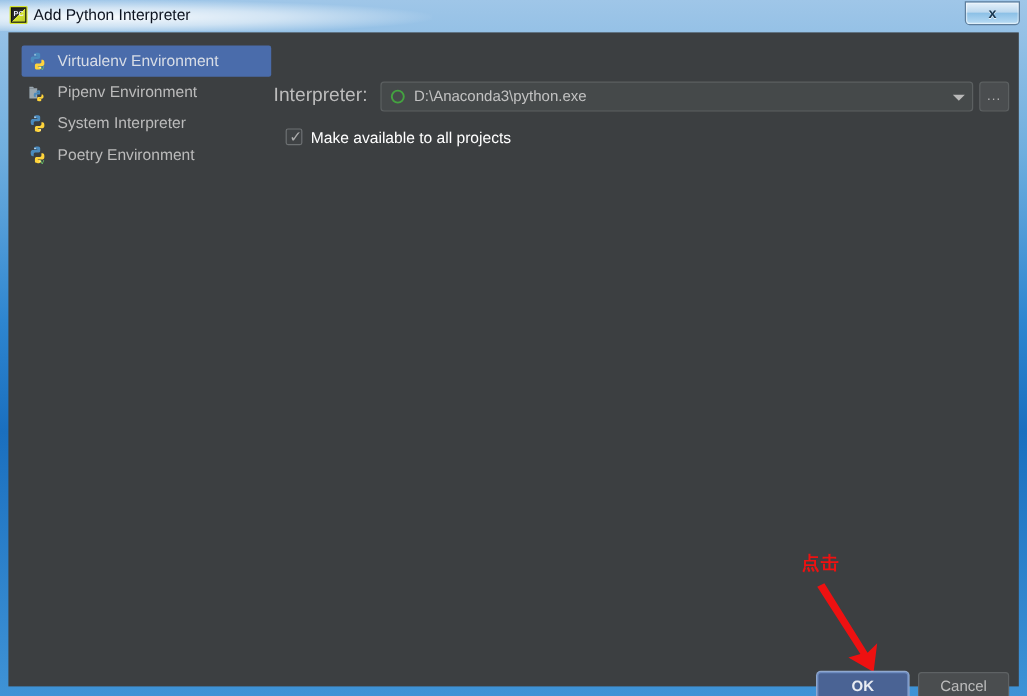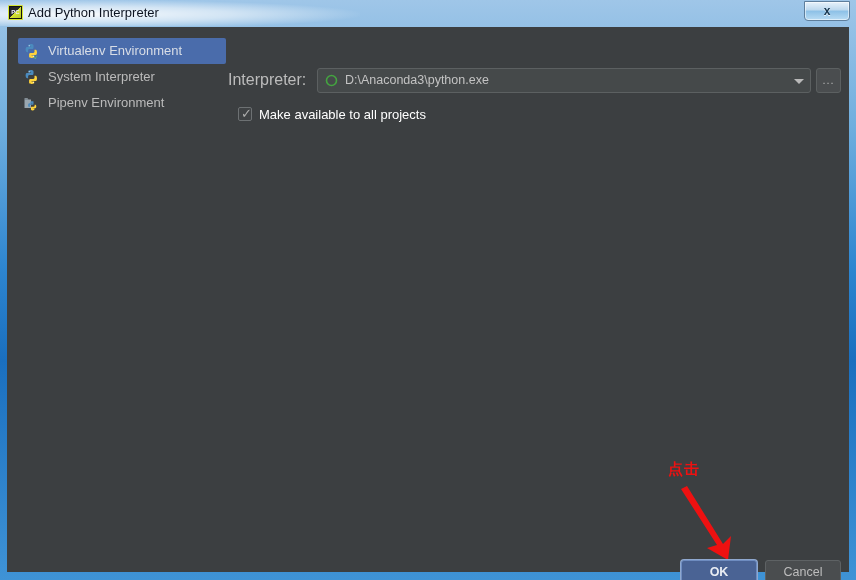--- a/index.html
+++ b/index.html
@@ -168,41 +168,53 @@
             <text x="10.6" y="15.6" font-size="6" fill="#69c56b" font-family="DejaVu Sans">v</text>
           </svg>
         </span>
         <span>Virtualenv Environment</span>
       </div>
 
 
       <div class="side-item">
         <span class="side-icon">
           <svg width="17" height="17" viewBox="0 0 17 17">
+            <path d="M1.5 4.5h6.5v8.5h-6.5z" fill="#9aa7b0"></path>
+            <path d="M1.5 3.2h3l1 1.3h-4z" fill="#9aa7b0"></path>
+            <path d="M9.2 6.2c-1.6 0-1.8 0.7-1.8 0.7v1.1h1.9v0.35H6.3s-1.2 0.15-1.2 1.8 1 1.75 1 1.75h0.7v-1.1s-0.05-1 0.95-1h1.8s0.95 0 0.95-0.9V6.9S11 6.2 9.2 6.2z" fill="#4b8bbe"></path>
+            <path d="M9.6 15.4c1.6 0 1.8-0.7 1.8-0.7v-1.1H9.5v-0.35h2.6s1.2-0.15 1.2-1.8-1-1.75-1-1.75h-0.7v1.1s0.05 1-0.95 1H8.9s-0.95 0-0.95 0.9v1.6S7.8 15.4 9.6 15.4z" fill="#ffd43b"></path>
+          </svg>
+        </span>
+        <span>Pipenv Environment</span>
+      </div>
+
+      <div class="side-item">
+        <span class="side-icon">
+          <svg width="17" height="17" viewBox="0 0 17 17">
             <path d="M8 1c-2.4 0-2.6 1-2.6 1v1.6h2.7v0.5H4.3S2.6 3.9 2.6 6.6c0 2.7 1.5 2.6 1.5 2.6h1V7.6s-0.1-1.5 1.4-1.5h2.6s1.4 0 1.4-1.3V2.4S10.6 1 8 1z" fill="#4b8bbe"></path>
             <circle cx="6.2" cy="2.7" r="0.55" fill="#ffffff"></circle>
             <path d="M8.6 15c2.4 0 2.6-1 2.6-1v-1.6H8.5v-0.5h3.8s1.7 0.2 1.7-2.5c0-2.7-1.5-2.6-1.5-2.6h-1v1.6s0.1 1.5-1.4 1.5H7.5s-1.4 0-1.4 1.3v2.4S6 15 8.6 15z" fill="#ffd43b"></path>
             <circle cx="10.4" cy="13.3" r="0.55" fill="#ffffff"></circle>
           </svg>
         </span>
         <span>System Interpreter</span>
       </div>
 
       <div class="side-item">
         <span class="side-icon">
           <svg width="17" height="17" viewBox="0 0 17 17">
-            <path d="M1.5 4.5h6.5v8.5h-6.5z" fill="#9aa7b0"></path>
-            <path d="M1.5 3.2h3l1 1.3h-4z" fill="#9aa7b0"></path>
-            <path d="M9.2 6.2c-1.6 0-1.8 0.7-1.8 0.7v1.1h1.9v0.35H6.3s-1.2 0.15-1.2 1.8 1 1.75 1 1.75h0.7v-1.1s-0.05-1 0.95-1h1.8s0.95 0 0.95-0.9V6.9S11 6.2 9.2 6.2z" fill="#4b8bbe"></path>
-            <path d="M9.6 15.4c1.6 0 1.8-0.7 1.8-0.7v-1.1H9.5v-0.35h2.6s1.2-0.15 1.2-1.8-1-1.75-1-1.75h-0.7v1.1s0.05 1-0.95 1H8.9s-0.95 0-0.95 0.9v1.6S7.8 15.4 9.6 15.4z" fill="#ffd43b"></path>
-          </svg>
-        </span>
-        <span>Pipenv Environment</span>
-      </div>
-
+            <path d="M8 1c-2.4 0-2.6 1-2.6 1v1.6h2.7v0.5H4.3S2.6 3.9 2.6 6.6c0 2.7 1.5 2.6 1.5 2.6h1V7.6s-0.1-1.5 1.4-1.5h2.6s1.4 0 1.4-1.3V2.4S10.6 1 8 1z" fill="#4b8bbe"></path>
+            <circle cx="6.2" cy="2.7" r="0.55" fill="#ffffff"></circle>
+            <path d="M8.6 15c2.4 0 2.6-1 2.6-1v-1.6H8.5v-0.5h3.8s1.7 0.2 1.7-2.5c0-2.7-1.5-2.6-1.5-2.6h-1v1.6s0.1 1.5-1.4 1.5H7.5s-1.4 0-1.4 1.3v2.4S6 15 8.6 15z" fill="#ffd43b"></path>
+            <circle cx="10.4" cy="13.3" r="0.55" fill="#ffffff"></circle>
+            <text x="10.3" y="15.8" font-size="6.2" fill="#69c56b" font-family="DejaVu Sans">v</text>
+          </svg>
+        </span>
+        <span>Poetry Environment</span>
+      </div>
     </div>
 
     <div id="interp-label">Interpreter:</div>
 
     <div id="interp-combo">
       <span id="combo-icon">
         <svg width="15" height="15" viewBox="0 0 15 15">
           <circle cx="7.5" cy="7.5" r="5" fill="none" stroke="#44a340" stroke-width="1.6"></circle>
         </svg>
       </span>

